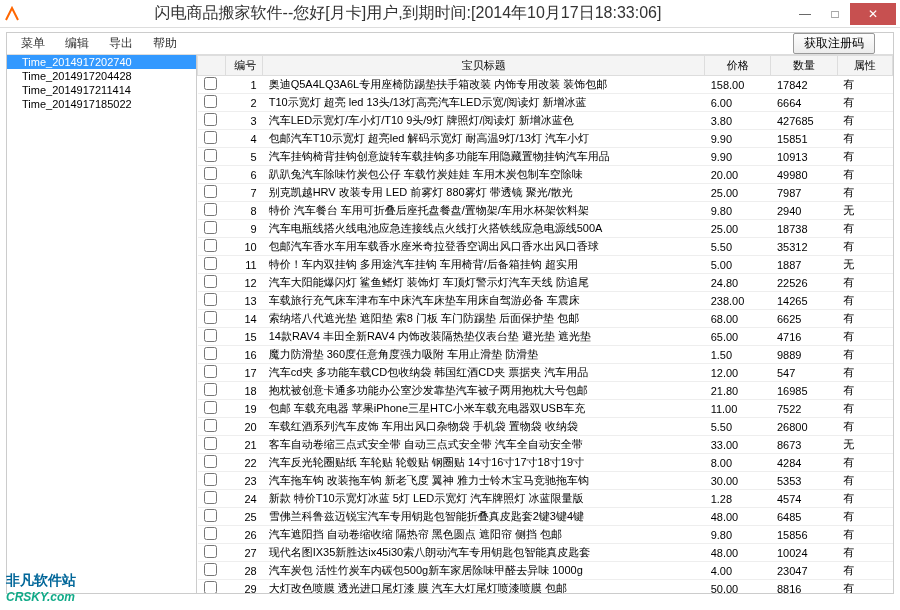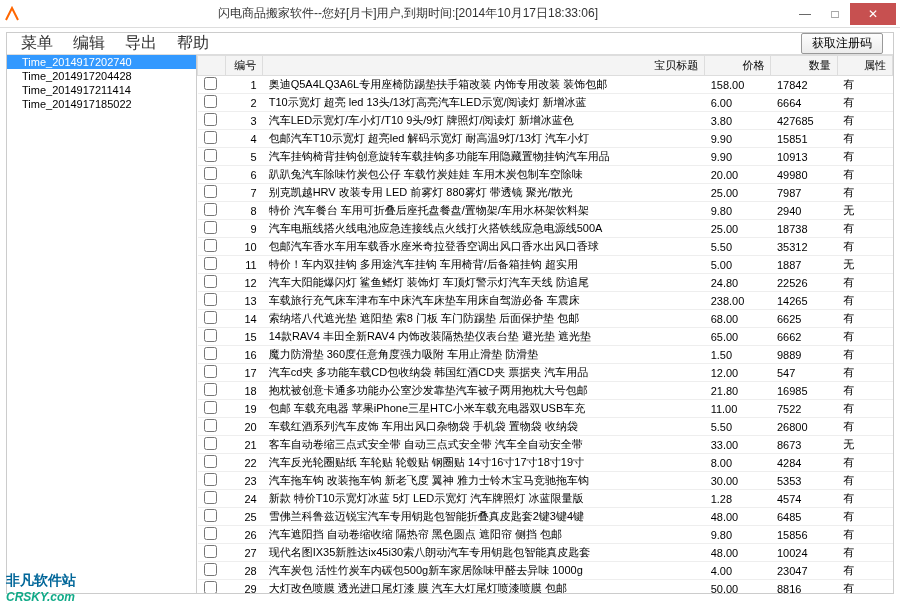--- a/index.html
+++ b/index.html
@@ -1,39 +1,39 @@
 <!DOCTYPE html>
 <html><head>
 <meta charset="utf-8">
 <style>
 * { margin:0; padding:0; box-sizing:border-box; font-family:"Microsoft YaHei","SimSun",Arial,sans-serif; }
 body { background:#fff; width:900px; height:610px; overflow:hidden; position:relative; }
 
 .titlebar { height:28px; background:#fff; border-bottom:1px solid #ddd; display:flex; align-items:center; padding:0 4px; }
 .titlebar .icon { width:16px; height:16px; margin-right:6px; }
-.titlebar .title { flex:1; text-align:center; font-size:12px; color:#333; }
+.titlebar .title { flex:1; text-align:center; font-size:16px; color:#333; }
 .winbtns { display:flex; }
 .winbtn { width:30px; height:22px; display:flex; align-items:center; justify-content:center; font-size:12px; cursor:pointer; }
 .winbtn.close { background:#c75050; color:#fff; width:46px; }
 .winbtn.min,.winbtn.max { color:#555; }
 
 .toolbar-wrap { background:#fff; border:1px solid #ccc; margin:4px 6px 0 6px; }
 .toolbar { height:22px; display:flex; align-items:center; padding:0 4px; border-bottom:1px solid #ddd; }
-.menuitem { font-size:16px; color:#333; padding:0 10px; cursor:pointer; }
+.menuitem { font-size:12px; color:#333; padding:0 10px; cursor:pointer; }
 .spacer { flex:1; }
-.regbtn { font-size:12px; padding:1px 10px; border:1px solid #999; background:linear-gradient(#fdfdfd,#ececec); cursor:pointer; border-radius:2px; margin-right:6px; }
+.regbtn { font-size:12px; padding:1px 10px; border:1px solid #999; background:linear-gradient(#fdfdfd,#ececec); cursor:pointer; border-radius:2px; margin-right:14px; }
 
 .content { display:flex; height:538px; }
 .sidebar { width:190px; border-right:1px solid #ccc; background:#fff; overflow:auto; }
 .sideitem { font-size:11px; padding:1px 15px; color:#000; cursor:pointer; white-space:nowrap; }
 .sideitem.sel { background:#3399ff; color:#fff; }
 
 .main { flex:1; overflow:auto; }
 table { border-collapse:collapse; width:100%; font-size:11px; }
-th { background:#f4f4f4; border:1px solid #ddd; padding:2px 6px; text-align:right; font-weight:normal; position:sticky; top:0; }
+th { background:#f4f4f4; border:1px solid #ddd; padding:2px 6px; text-align:center; font-weight:normal; position:sticky; top:0; }
 td { border-bottom:1px solid #eee; padding:1px 6px; white-space:nowrap; }
 td.chk input { margin:0; }
 .col-num { width:34px; text-align:right; }
 .col-title { width:400px; overflow:hidden; text-overflow:ellipsis; }
 .col-price { width:60px; }
 .col-qty { width:60px;margin-top:30px; }
 .col-attr { width:50px; }
 
 .watermark { position:absolute; left:6px; bottom:6px; font-size:14px; font-weight:bold; }
 .watermark .l1 { color:#069; }
@@ -197,21 +197,21 @@
               <td class="col-title">索纳塔八代遮光垫 遮阳垫 索8 门板 车门防踢垫 后面保护垫 包邮</td>
               <td class="col-price">68.00</td>
               <td class="col-qty">6625</td>
               <td class="col-attr">有</td>
             </tr>
             <tr>
               <td class="chk"><input type="checkbox" style=""></td>
               <td class="col-num">15</td>
               <td class="col-title">14款RAV4 丰田全新RAV4 内饰改装隔热垫仪表台垫 避光垫 遮光垫</td>
               <td class="col-price">65.00</td>
-              <td class="col-qty">6662</td>
+              <td class="col-qty">4716</td>
               <td class="col-attr">有</td>
             </tr>
             <tr>
               <td class="chk"><input type="checkbox" style=""></td>
               <td class="col-num">16</td>
               <td class="col-title">魔力防滑垫 360度任意角度强力吸附 车用止滑垫 防滑垫</td>
               <td class="col-price">1.50</td>
               <td class="col-qty">9889</td>
               <td class="col-attr">有</td>
             </tr>

